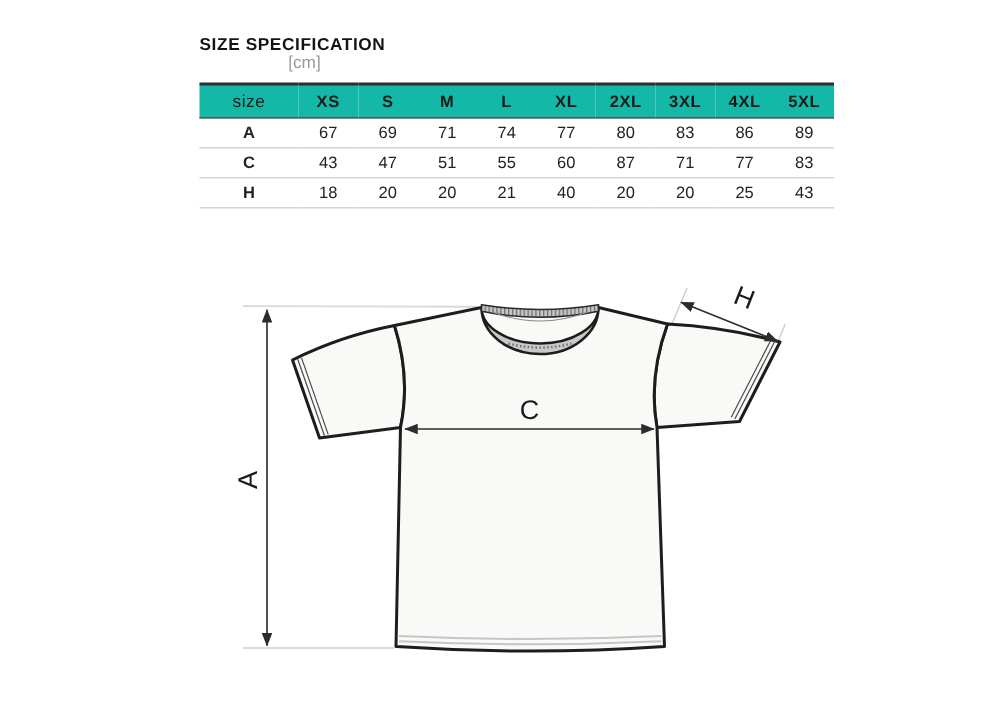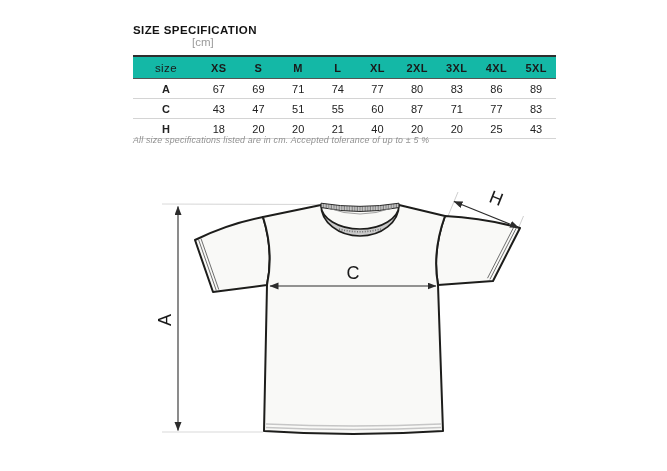--- a/index.html
+++ b/index.html
@@ -100,21 +100,20 @@
             <td>40</td>
             <td>20</td>
             <td>20</td>
             <td>25</td>
             <td>43</td>
           </tr>
         </tbody>
     </table>
   </div>
 
-  <div id="footnote">All size specifications listed are in cm. Accepted tolerance of up to ± 5 %</div>
 
   <svg id="diagram" viewBox="0 0 667 471" xmlns="http://www.w3.org/2000/svg">
     <defs>
       <marker id="ah" markerWidth="10" markerHeight="8" refX="8.5" refY="3.5" orient="auto-start-reverse" markerUnits="userSpaceOnUse">
         <path d="M0,0 L9,3.5 L0,7 Z" fill="#2c2c2c"></path>
       </marker>
       <pattern id="rib" width="2.6" height="14" patternUnits="userSpaceOnUse">
         <rect width="2.6" height="14" fill="#c9c9c9"></rect>
         <line x1="1.1" y1="0" x2="1.1" y2="14" stroke="#6f6f6f" stroke-width="0.9"></line>
       </pattern>

